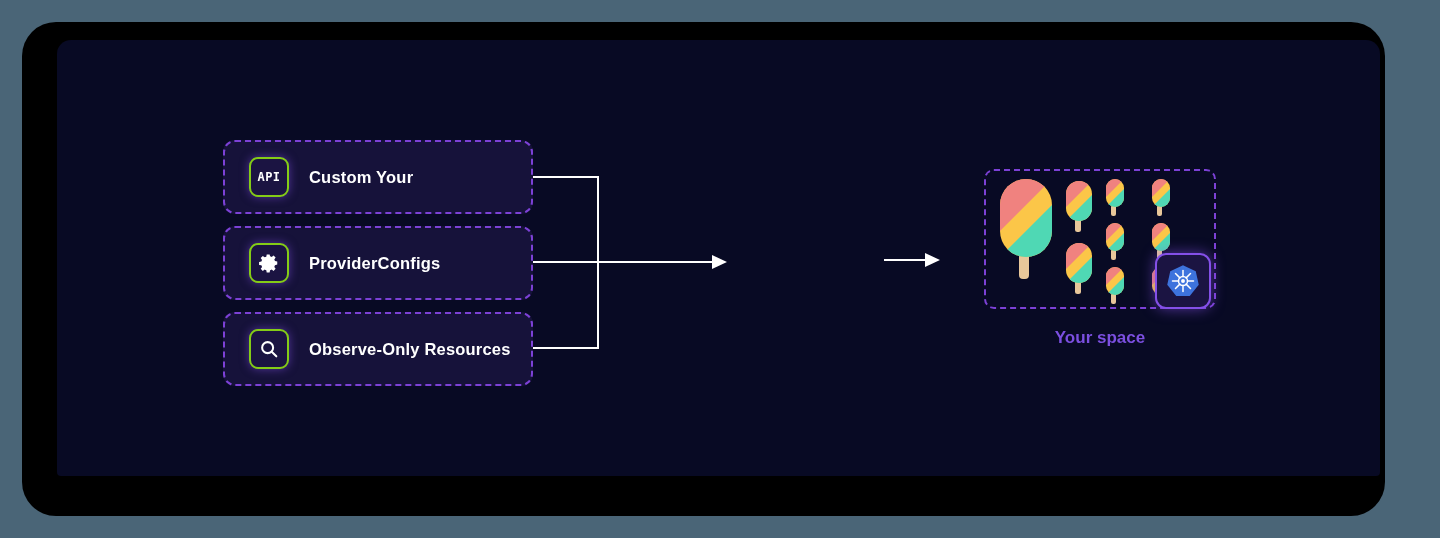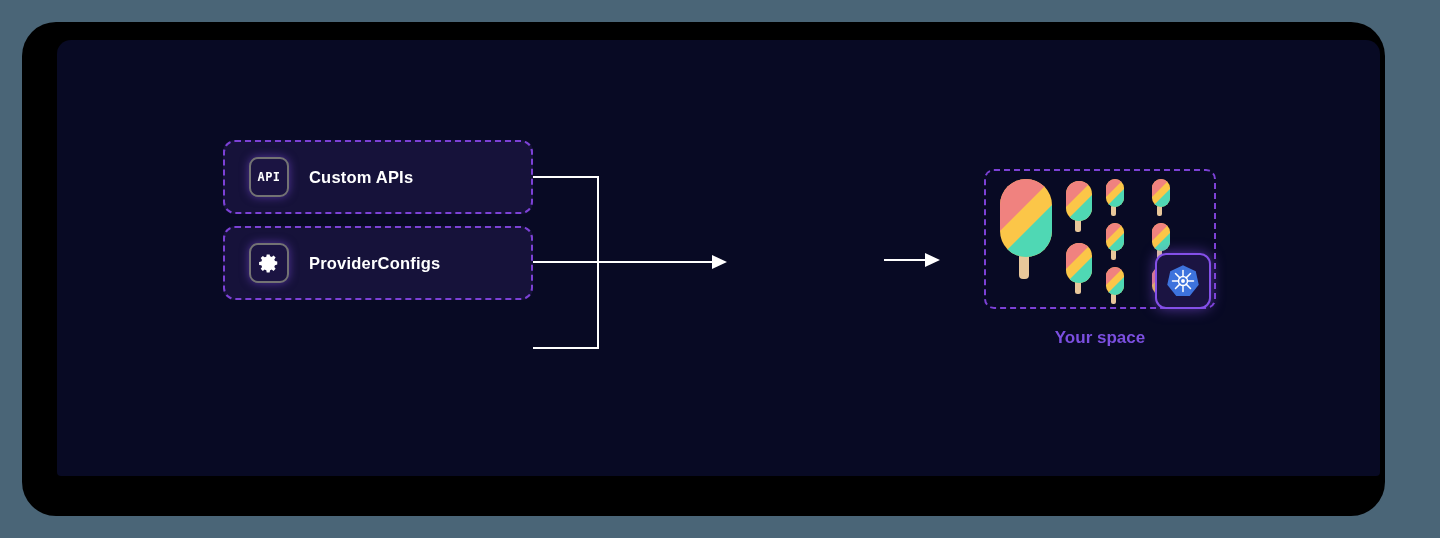--- a/index.html
+++ b/index.html
@@ -58,21 +58,21 @@
   .card-2 { left: 166px; top: 186px; }
   .card-3 { left: 166px; top: 272px; }
 
   .icon-tile {
     position: relative;
     width: 40px;
     height: 40px;
     flex: 0 0 40px;
     box-sizing: border-box;
     background: #1b1442;
-    border: 2px solid #737373;
+    border: 2px solid #84cc16;
     border-radius: 9px;
     display: flex;
     align-items: center;
     justify-content: center;
     box-shadow: 0 0 10px rgba(132,80,232,0.55);
   }
   .icon-tile .api-txt {
     font-family: "DejaVu Sans Mono", monospace;
     font-size: 12px;
     font-weight: 700;
@@ -174,33 +174,42 @@
       <g stroke="#ffffff" stroke-width="2" fill="none">
         <path d="M827 220 L869 220"></path>
       </g>
       <polygon points="868,213 883,220 868,227" fill="#ffffff"></polygon>
     </svg>
 
     <div class="card card-1">
       <div class="icon-tile">
         <span class="api-txt">API</span>
       </div>
-      <div class="card-label">Custom APIs</div>
+      <div class="card-label">Custom Your</div>
     </div>
 
     <div class="card card-2">
       <div class="icon-tile">
         <svg width="22" height="22" viewBox="0 0 24 24" fill="#ffffff">
           <path d="M12 8.3a3.7 3.7 0 1 0 0 7.4 3.7 3.7 0 0 0 0-7.4zm0 5.6a1.9 1.9 0 1 1 0-3.8 1.9 1.9 0 0 1 0 3.8z"></path>
           <path d="M21 13.6v-3.2l-2.5-.45a6.9 6.9 0 0 0-.72-1.74l1.45-2.08-2.26-2.26-2.08 1.45a6.9 6.9 0 0 0-1.74-.72L12.7 2.6H9.5l-.45 2.5c-.62.17-1.2.42-1.74.72L5.23 4.37 2.97 6.63l1.45 2.08c-.3.54-.55 1.12-.72 1.74L1.2 10.9v3.2l2.5.45c.17.62.42 1.2.72 1.74l-1.45 2.08 2.26 2.26 2.08-1.45c.54.3 1.12.55 1.74.72l.45 2.5h3.2l.45-2.5c.62-.17 1.2-.42 1.74-.72l2.08 1.45 2.26-2.26-1.45-2.08c.3-.54.55-1.12.72-1.74L21 13.6z"></path>
         </svg>
       </div>
       <div class="card-label">ProviderConfigs</div>
     </div>
 
+    <div class="card card-3">
+      <div class="icon-tile">
+        <svg width="22" height="22" viewBox="0 0 24 24" fill="none" stroke="#ffffff" stroke-width="2.2" stroke-linecap="round">
+          <circle cx="10.5" cy="10.5" r="6"></circle>
+          <line x1="15.2" y1="15.2" x2="20" y2="20"></line>
+        </svg>
+      </div>
+      <div class="card-label">Observe-Only Resources</div>
+    </div>
 
 
     <div class="space-box">
       <svg class="pops" viewBox="0 0 232 140">
         <defs>
 
           <clipPath id="bigBody">
               <rect x="14" y="8" width="52" height="78" rx="26"></rect>
             </clipPath>
           <clipPath id="medBody1">

